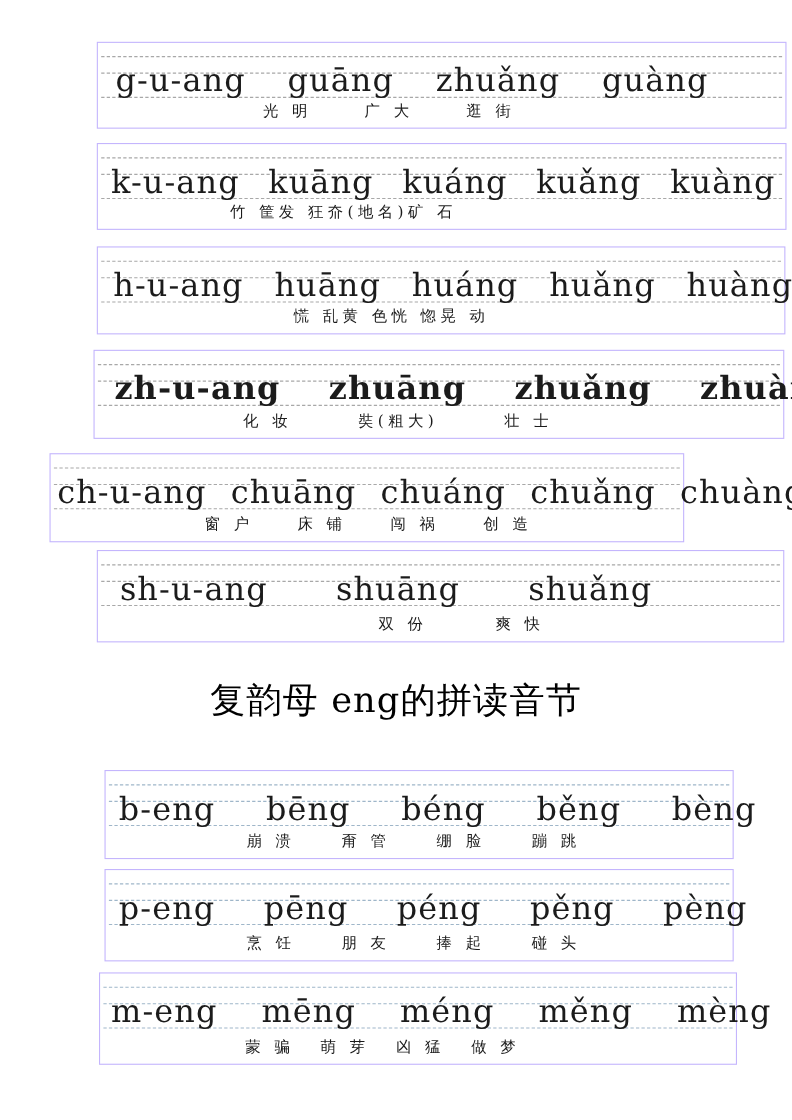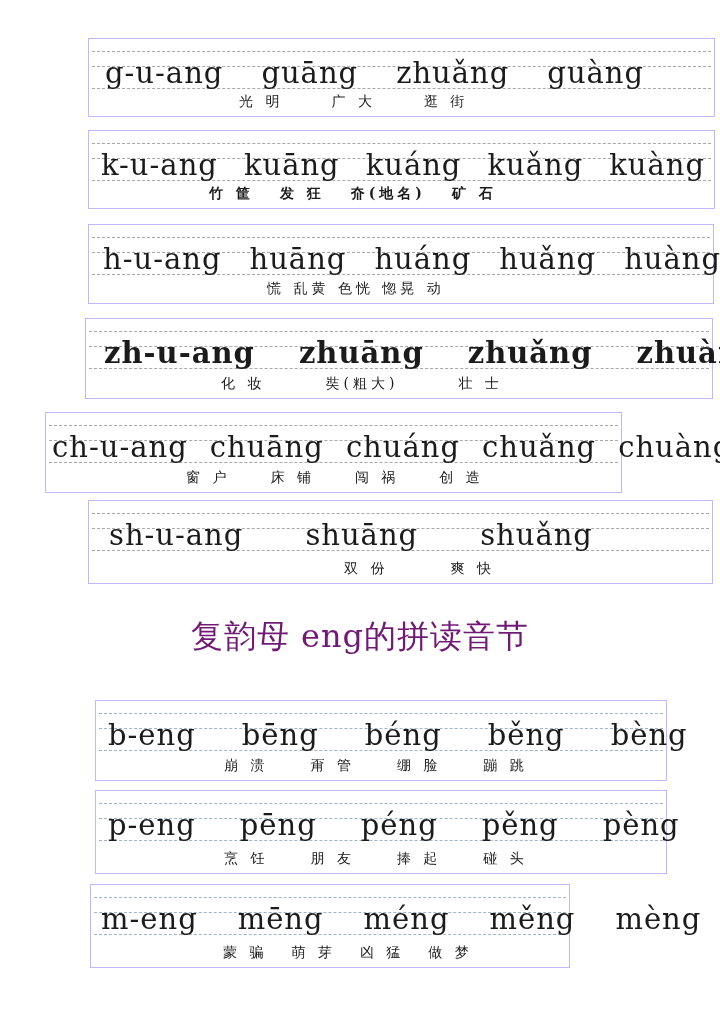--- a/index.html
+++ b/index.html
@@ -34,41 +34,41 @@
   .hrow{
     position:absolute;left:0;right:0;bottom:4px;
     display:flex;align-items:flex-end;
     font-size:14px;line-height:22px;letter-spacing:4px;
     white-space:nowrap;
   }
   
   .b1{left:88px;top:38px;width:627px;height:79px;}
   .b1 .prow{padding-left:16px;gap:38px;}  .b1 .hrow{padding-left:150px;gap:48px;}
   .b2{left:88px;top:130px;width:627px;height:79px;}
-  .b2 .prow{padding-left:12px;gap:26px;}  .b2 .hrow{padding-left:120px;gap:26px;font-weight:bold;}
+  .b2 .prow{padding-left:12px;gap:26px;}  .b2 .hrow{padding-left:120px;}
   .b3{left:88px;top:224px;width:626px;height:80px;}
   .b3 .prow{padding-left:14px;gap:28px;}  .b3 .hrow{padding-left:178px;}
   .b4{left:85px;top:318px;width:628px;height:81px;}
   .b4 .prow{padding-left:18px;gap:44px;font-weight:bold;}  .b4 .hrow{padding-left:135px;gap:60px;}
   .b5{left:45px;top:412px;width:577px;height:81px;text-align:center;}
   .b5 .prow{padding-left:6px;gap:22px;}   .b5 .hrow{padding-left:140px;gap:40px;}
   .b6{left:88px;top:500px;width:625px;height:84px;}
   .b6 .prow{padding-left:20px;gap:62px;}  .b6 .hrow{padding-left:255px;gap:62px;}
   .b7{left:95px;top:700px;width:572px;height:81px;}
   .b7 .prow{padding-left:12px;gap:46px;}  .b7 .hrow{padding-left:128px;gap:42px;}
   .b8{left:95px;top:790px;width:572px;height:84px;}
   .b8 .prow{padding-left:12px;gap:44px;}  .b8 .hrow{padding-left:128px;gap:42px;}
-  .b9{left:90px;top:884px;width:480px;height:84px;}
+  .b9{left:90px;top:884px;width:580px;height:84px;}
   .b9 .prow{padding-left:10px;gap:40px;}  .b9 .hrow{padding-left:132px;gap:24px;}
   
   .heading{
     position:absolute;top:612px;left:0;width:720px;
     margin:0;text-align:center;
     font-size:32px;font-weight:normal;line-height:1.5;
-    color:#701a75;letter-spacing:1px;
+    color:#000000;letter-spacing:1px;
   }
 </style>
 </head>
 <body>
 
 <div class="page">
 
   <section class="pbox sec-ang b1">
     <div class="gl gl1"></div>
     <div class="gl gl2"></div>

